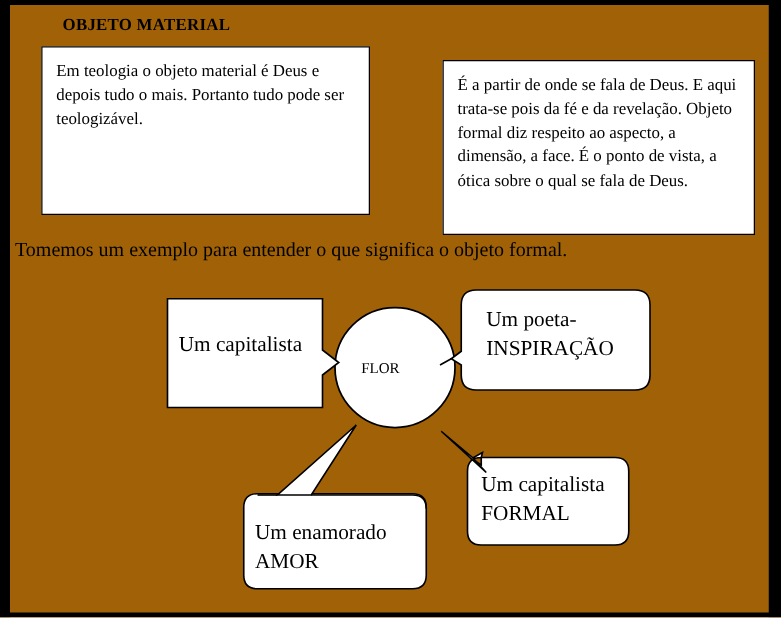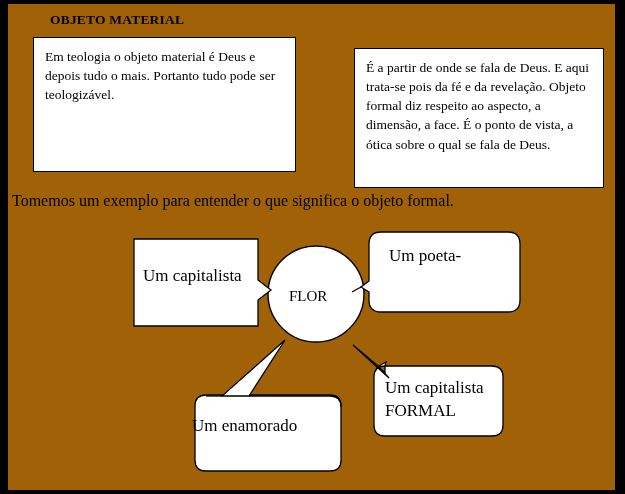--- a/index.html
+++ b/index.html
@@ -90,25 +90,25 @@
     top: 0;
   }
 
   
   .node-text {
     position: absolute;
     font-size: 17px;
     line-height: 1.35;
     white-space: nowrap;
   }
-  #label-flor   { left: 289px; top: 286px; font-size: 15px; }
+  #label-flor   { left: 289px; top: 286px; font-size: 12px; }
   #label-capitalista { left: 143px; top: 265px; }
   #label-poeta  { left: 389px; top: 245px; }
   #label-jardineiro { left: 385px; top: 377px; }
-  #label-enamorado  { left: 192px; top: 415px; }
+  #label-enamorado  { left: 204px; top: 415px; }
   .node-text .line2 { display: block; }
 </style>
 </head>
 <body>
 
 <div id="page">
 
   <div class="frame-left"></div>
   <div class="frame-right"></div>
   <div class="frame-top"></div>
@@ -191,25 +191,27 @@
     </svg>
 
     <div class="node-text" id="label-flor">FLOR</div>
 
     <div class="node-text" id="label-capitalista">
       <span>Um capitalista</span>
     </div>
 
     <div class="node-text" id="label-poeta">
       <span>Um poeta-</span>
+      <span class="line2">INSPIRAÇÃO</span>
     </div>
 
     <div class="node-text" id="label-jardineiro">
       <span>Um capitalista</span>
       <span class="line2">FORMAL</span>
     </div>
 
     <div class="node-text" id="label-enamorado">
       <span>Um enamorado</span>
+      <span class="line2">AMOR</span>
     </div>
 
   </div>
 </div>
 
 </body></html>

